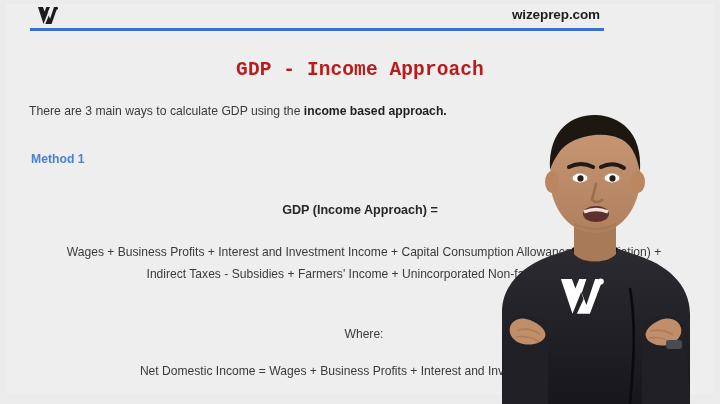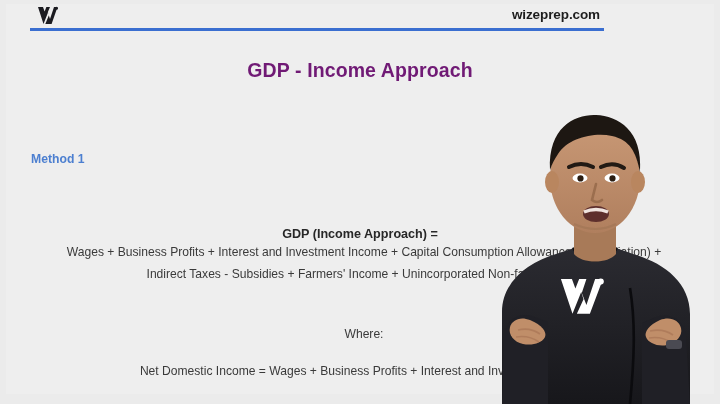--- a/index.html
+++ b/index.html
@@ -68,22 +68,23 @@
     height: 368px;
     z-index: 3;
   }
   .slide-title {
     position: absolute;
     left: 0; right: 0;
     top: 23px;
     text-align: center;
     font-size: 19.5px;
     font-weight: 600;
-    color: #701a75;
+    color: #b91c1c;
     letter-spacing: 0.1px;
+    font-family: Liberation Mono, monospace;
   }
   .intro {
     position: absolute;
     left: 29px;
     top: 68px;
     font-size: 12.2px;
     color: #3a3a3a;
   }
   .intro b { color: #1f1f1f; font-weight: bold; }
 
@@ -98,21 +99,20 @@
   }
 
   .formula-head {
     position: absolute;
     left: 0; right: 0;
     top: 167px;
     text-align: center;
     font-size: 12.6px;
     font-weight: bold;
     color: #272727;
-    margin-top: 24px;
   }
   .formula-body {
     position: absolute;
     left: 38px;
     right: 30px;
     top: 205px;
     text-align: center;
     font-size: 12.1px;
     color: #3a3a3a;
     line-height: 22px;
@@ -165,20 +165,23 @@
 
     <span class="brand-url">wizeprep.com</span>
 
     <div class="header-rule"></div>
   </div>
 
   <div class="content">
 
     <div class="slide-title">GDP - Income Approach</div>
 
+    <div class="intro">
+      <span>There are 3 main ways to calculate GDP using the </span><b>income based approach.</b>
+    </div>
 
     <div class="method-label">Method 1</div>
 
     <div class="formula-head">GDP (Income Approach) =</div>
 
     <div class="formula-body">
       <div>Wages + Business Profits + Interest and Investment Income + Capital Consumption Allowance (Depreciation) +</div>
       <div>Indirect Taxes - Subsidies + Farmers' Income + Unincorporated Non-farm Income</div>
     </div>
 

